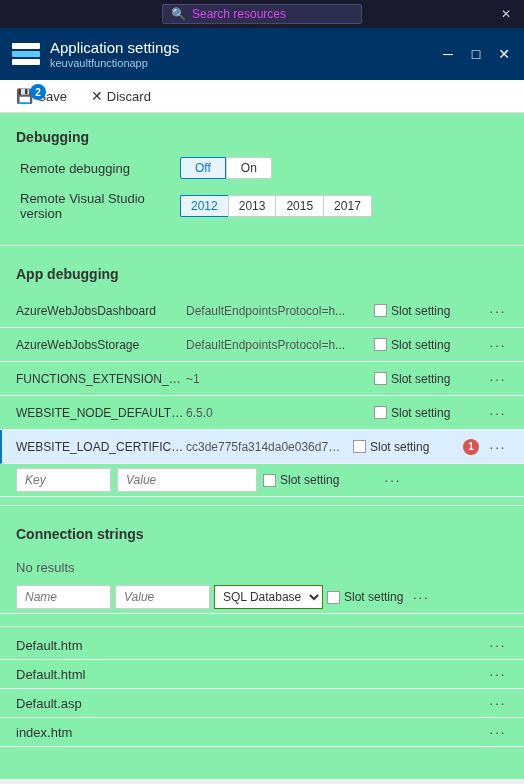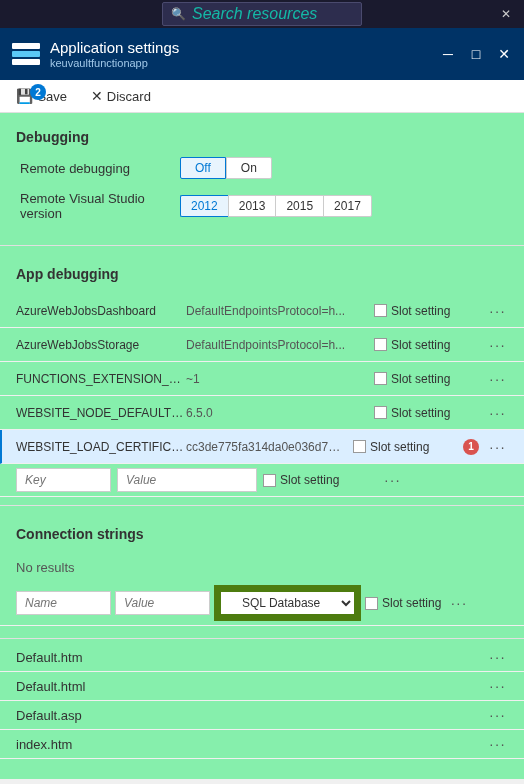--- a/index.html
+++ b/index.html
@@ -316,22 +316,22 @@
       padding: 4px 8px;
       font-size: 12px;
       color: #999;
       font-style: italic;
       width: 95px;
     }
     .input-field.wide { width: 140px; }
 
     
     .db-select {
-      border: 7px solid #4d7c0f;
-      padding: 3px 17px;
+      border: 1px solid #4d7c0f;
+      padding: 3px 4px;
       font-size: 12px;
       color: #333;
       background: white;
       cursor: pointer;
     }
 
     
     .no-results {
       padding: 6px 16px;
       font-size: 13px;
@@ -350,21 +350,21 @@
       font-size: 13px;
       color: #333;
     }
   </style>
 </head>
 <body>
 
 <div class="title-bar">
   <div class="title-bar-search">
     <span>🔍</span>
-    <span style="color:#14b8a6;font-size:16px;font-style:italic;">Search resources</span>
+    <span style="color:#d946ef;font-size:12px;">Search resources</span>
   </div>
   <div class="title-bar-close">✕</div>
 </div>
 
 <div class="app-header">
   <div class="app-header-icon">
     <div></div>
     <div></div>
     <div style="background:white;"></div>
   </div>

